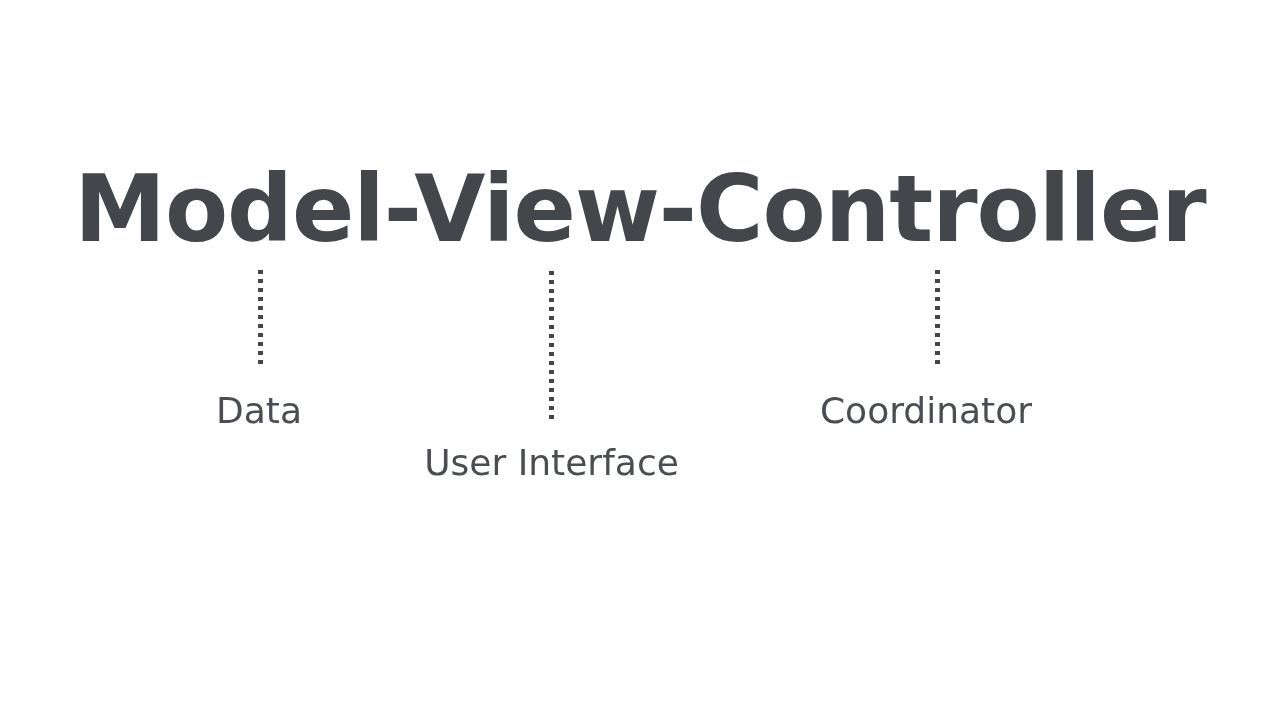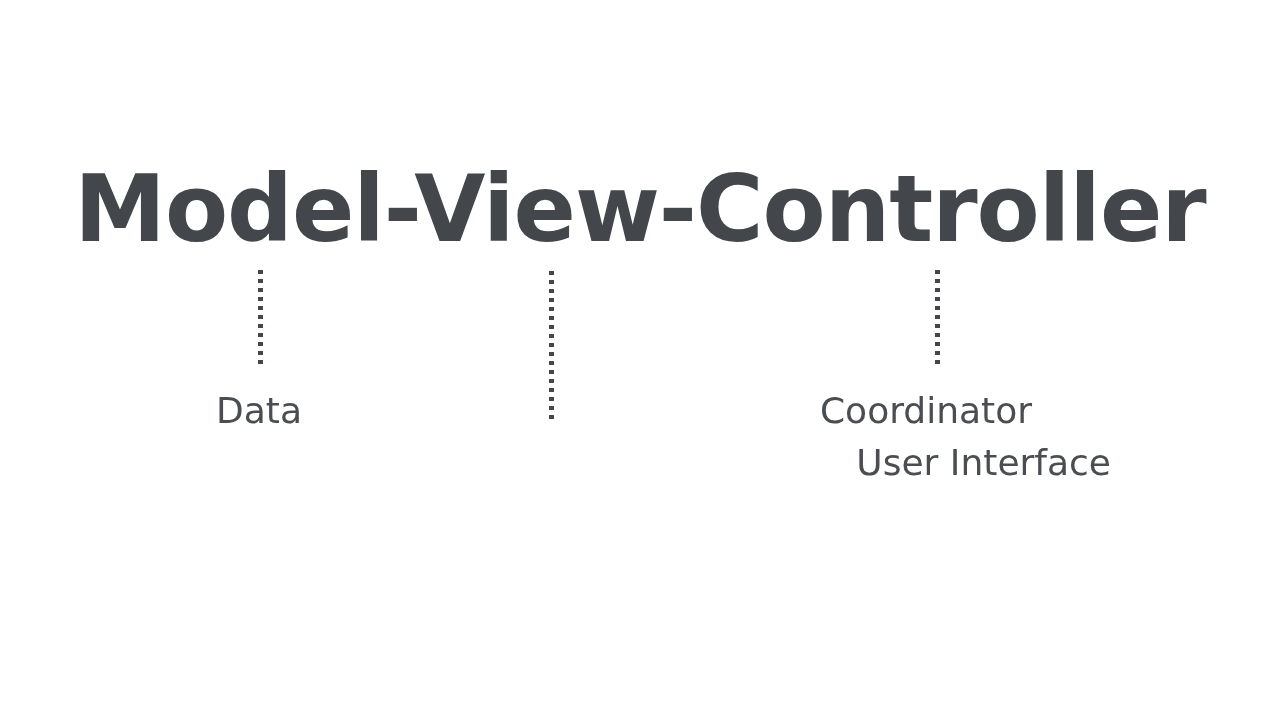--- a/index.html
+++ b/index.html
@@ -76,24 +76,24 @@
     color: #4a4e52;
     white-space: nowrap;
   }
   .leaf-model {
     left: 0;
     top: 385px;
     width: 518px;
     text-align: center;
   }
   .leaf-view {
-    left: 16px;
+    left: 4px;
     top: 437px;
     width: 1095px;
-    text-align: right;
+    text-align: center;
   }
   .leaf-controller {
     left: 523px;
     top: 385px;
     width: 806px;
     text-align: center;
   }
 </style>
 </head>
 <body>

